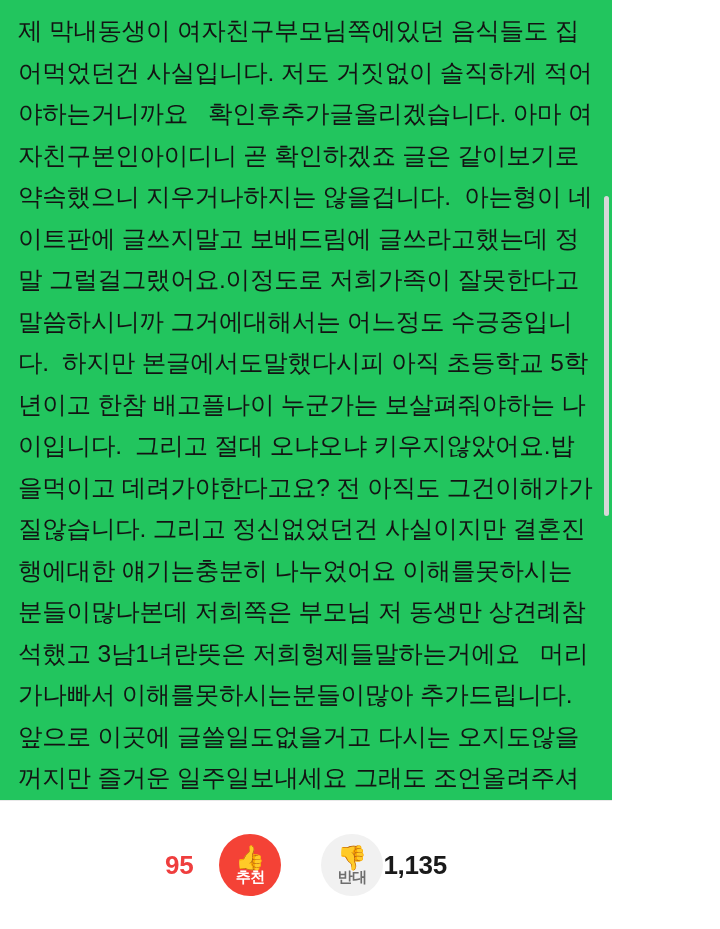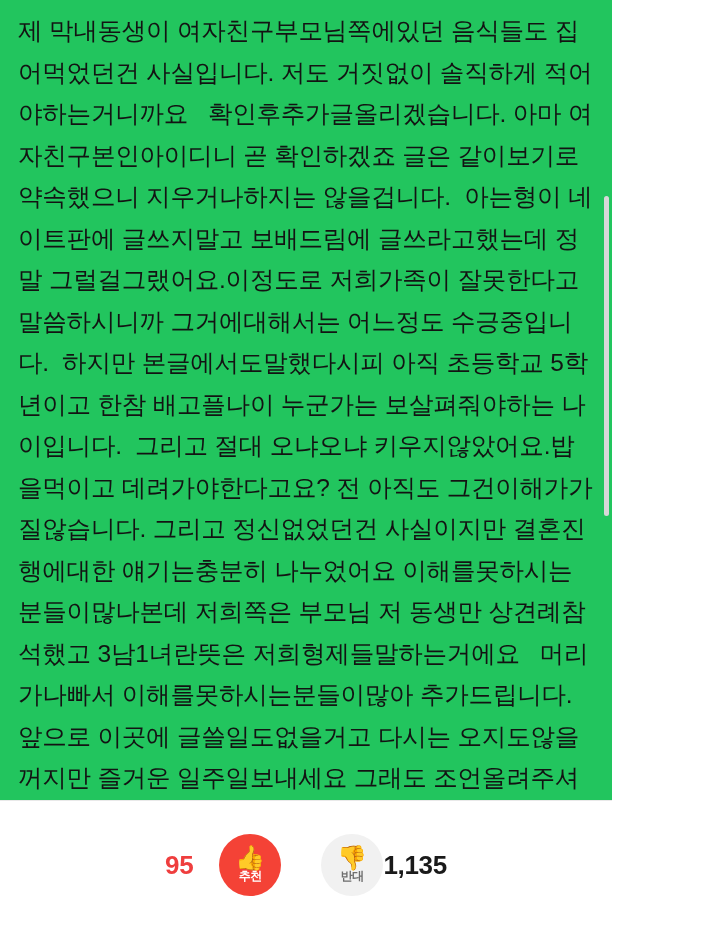--- a/index.html
+++ b/index.html
@@ -99,21 +99,21 @@
     margin-left: 20px;
   }
   .btn .glyph {
     font-size: 24px;
     line-height: 22px;
     display: block;
   }
   .btn-up .glyph { color: #ffffff; }
   .btn-down .glyph { color: #6e6e6e; }
   .btn .btn-label {
-    font-size: 12px;
+    font-size: 15px;
     line-height: 13px;
     margin-top: 1px;
     font-weight: bold;
     letter-spacing: -0.3px;
   }
   .btn-up .btn-label { color: #ffffff; }
   .btn-down .btn-label { color: #6e6e6e; }
 </style>
 </head>
 <body>

